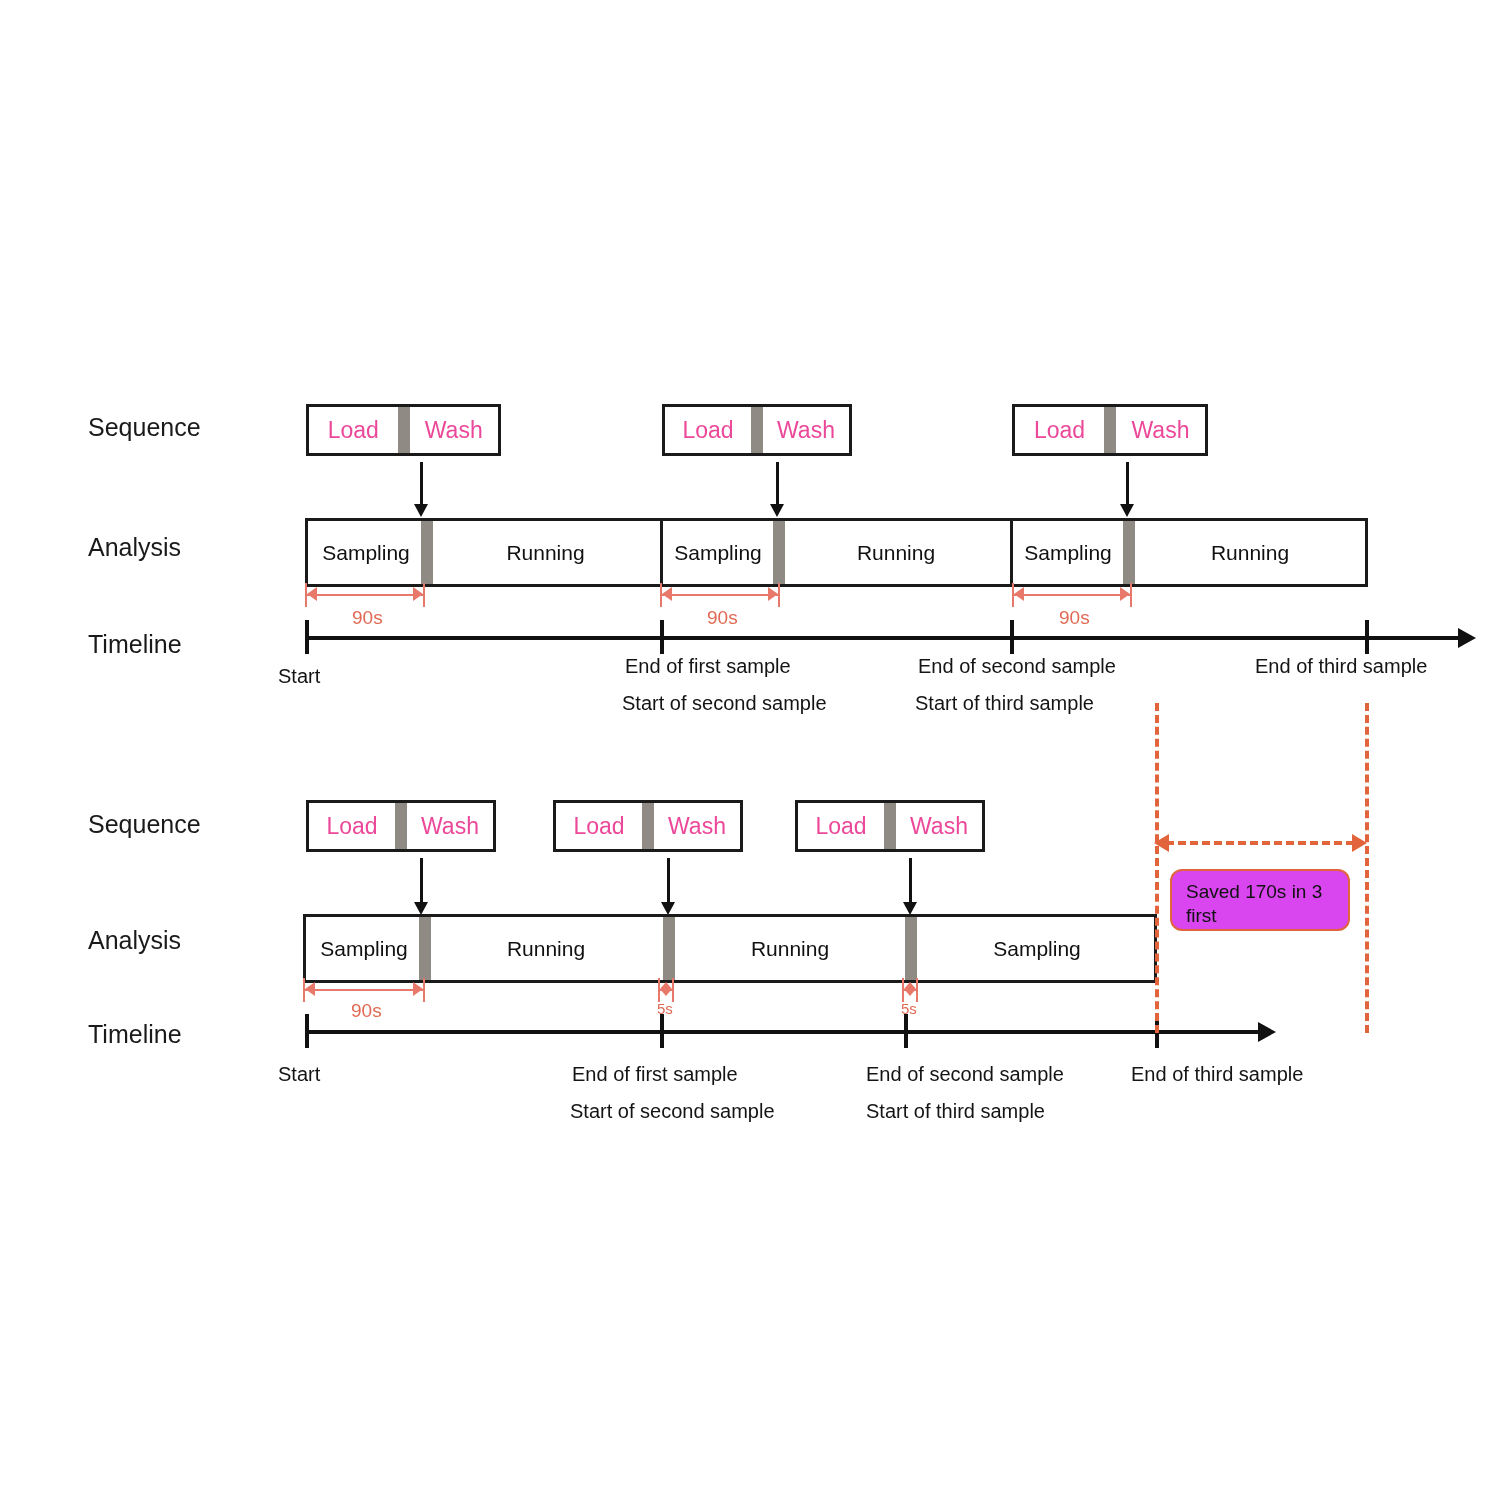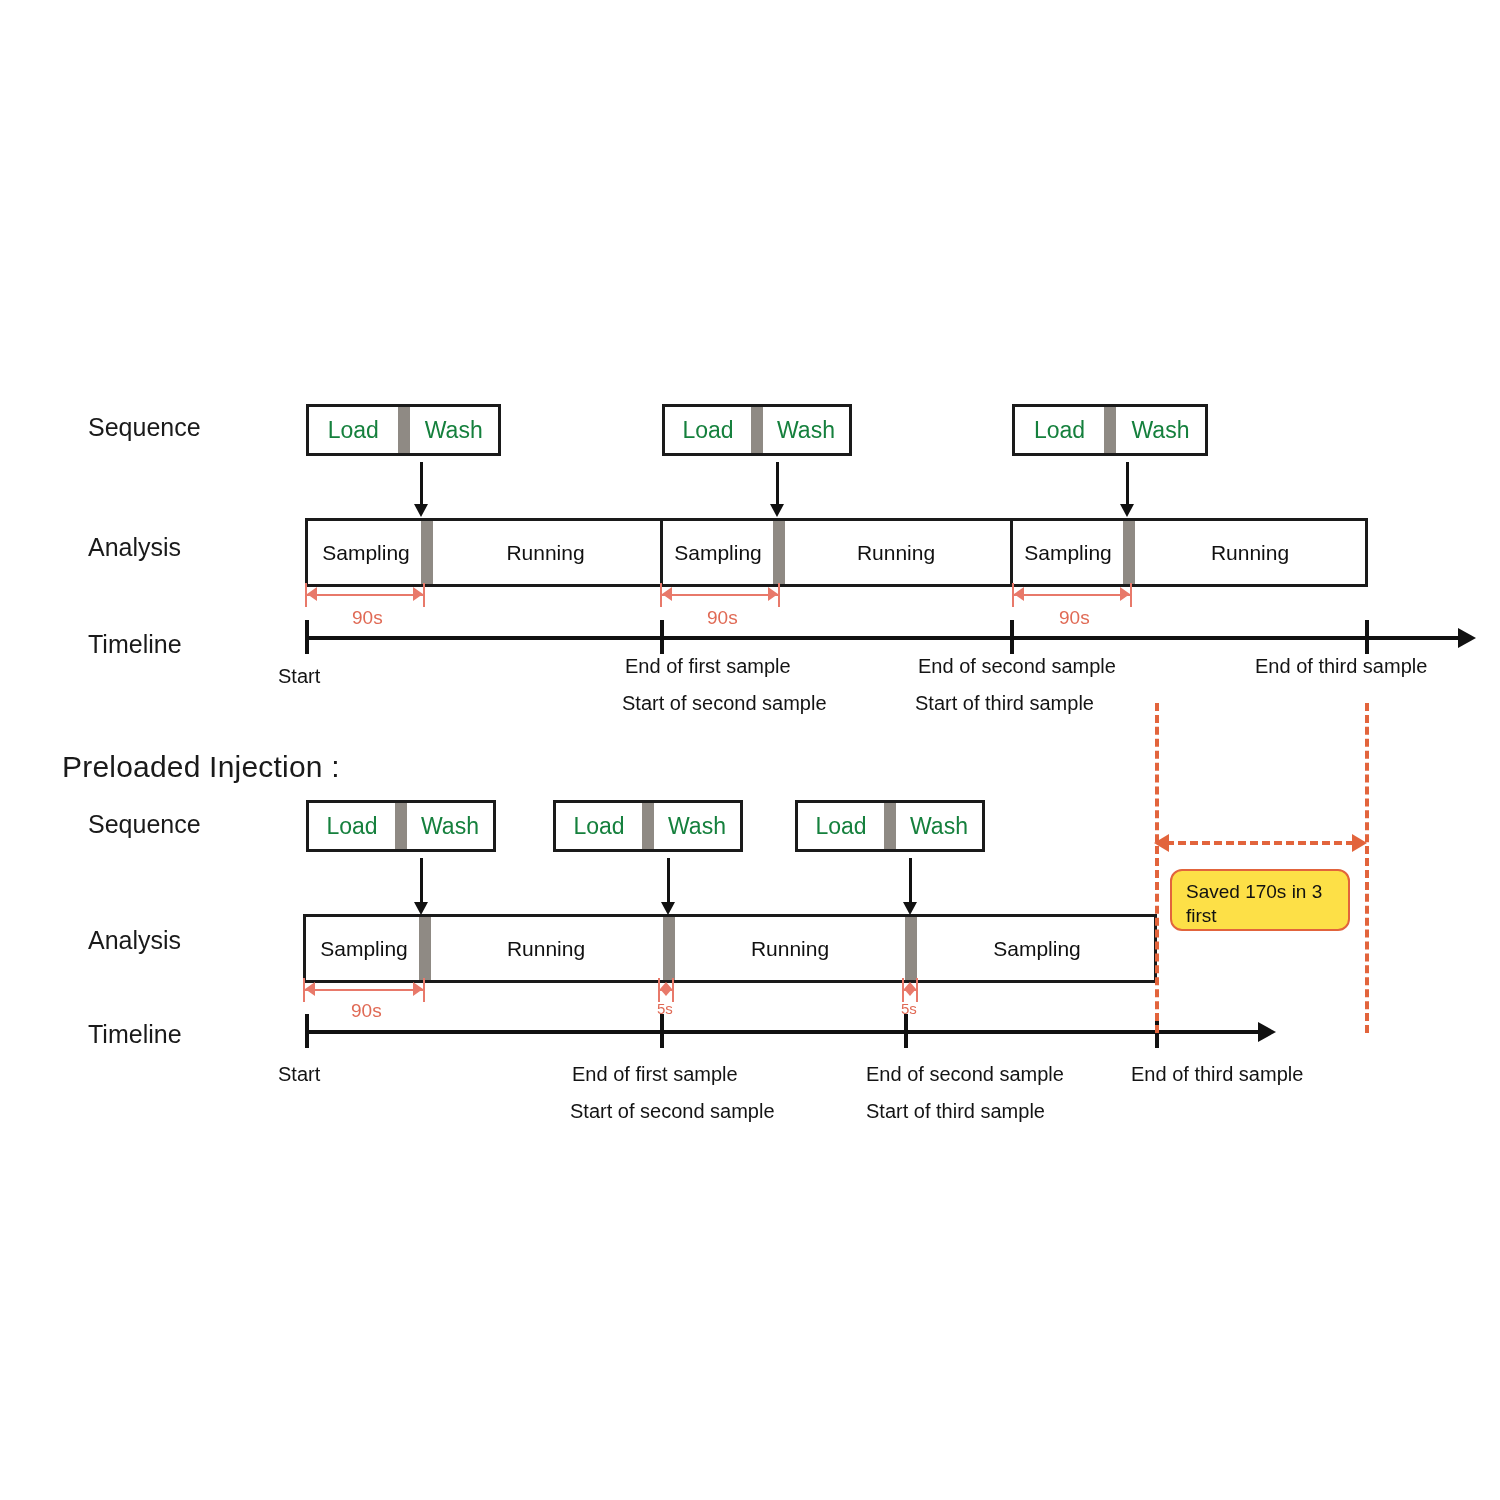--- a/index.html
+++ b/index.html
@@ -37,21 +37,21 @@
     background:#ffffff;
     box-sizing:border-box;
     display:flex;
     align-items:center;
     height:52px;
   }
   .seqbox .cell{
     flex:1 1 0;
     display:flex;align-items:center;justify-content:center;
     font-size:23px;
-    color:#15803d;
+    color:#ec4899;
     height:100%;
     white-space:nowrap;
   }
   .seqbox .septhick{
     width:12px;height:100%;
     background:#8f8a84;
     flex:0 0 12px;
   }
 
   
@@ -119,21 +119,21 @@
   .dash-arrow{
     position:absolute;width:0;height:0;
     border-top:9px solid transparent;border-bottom:9px solid transparent;
   }
   .dash-arrow.left{border-right:15px solid #e2643c;}
   .dash-arrow.right{border-left:15px solid #e2643c;}
   .saved-box{
     position:absolute;
     border:2px solid #e2643c;
     border-radius:12px;
-    background:#fde047;
+    background:#d946ef;
     box-sizing:border-box;
     padding:9px 12px 9px 14px;
     font-size:19px;line-height:1.25;
     color:#111;
   }
 
   
   .cap{
     position:absolute;font-size:20px;color:#141414;white-space:nowrap;
   }
@@ -230,21 +230,20 @@
   <div class="cap" style="left:278px;top:665px;">Start</div>
 
   <div class="cap" style="left:625px;top:655px;">End of first sample</div>
   <div class="cap" style="left:622px;top:692px;">Start of second sample</div>
 
   <div class="cap" style="left:918px;top:655px;">End of second sample</div>
   <div class="cap" style="left:915px;top:692px;">Start of third sample</div>
 
   <div class="cap" style="left:1255px;top:655px;">End of third sample</div>
 
-  <div class="abs section-title" style="left:62px;top:750px;">Preloaded Injection :</div>
 
   <div class="abs row-label" style="left:88px;top:810px;">Sequence</div>
   <div class="abs row-label" style="left:88px;top:926px;">Analysis</div>
   <div class="abs row-label" style="left:88px;top:1020px;">Timeline</div>
 
   <div class="abs seqbox" style="left:306px;top:800px;width:190px;">
     <div class="cell">Load</div>
     <div class="septhick"></div>
     <div class="cell">Wash</div>
   </div>

